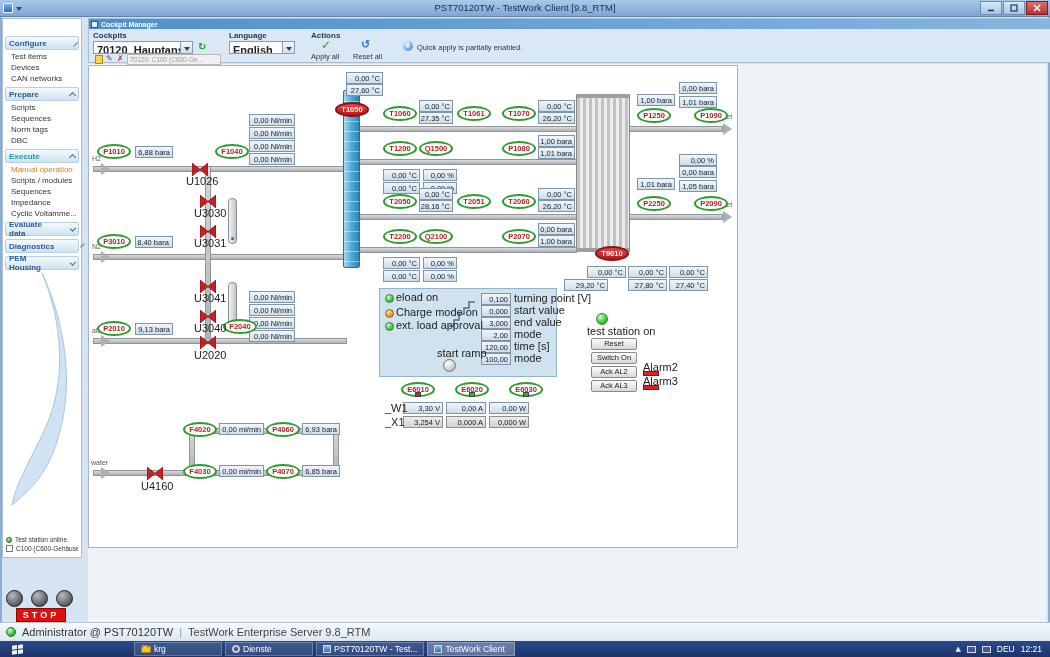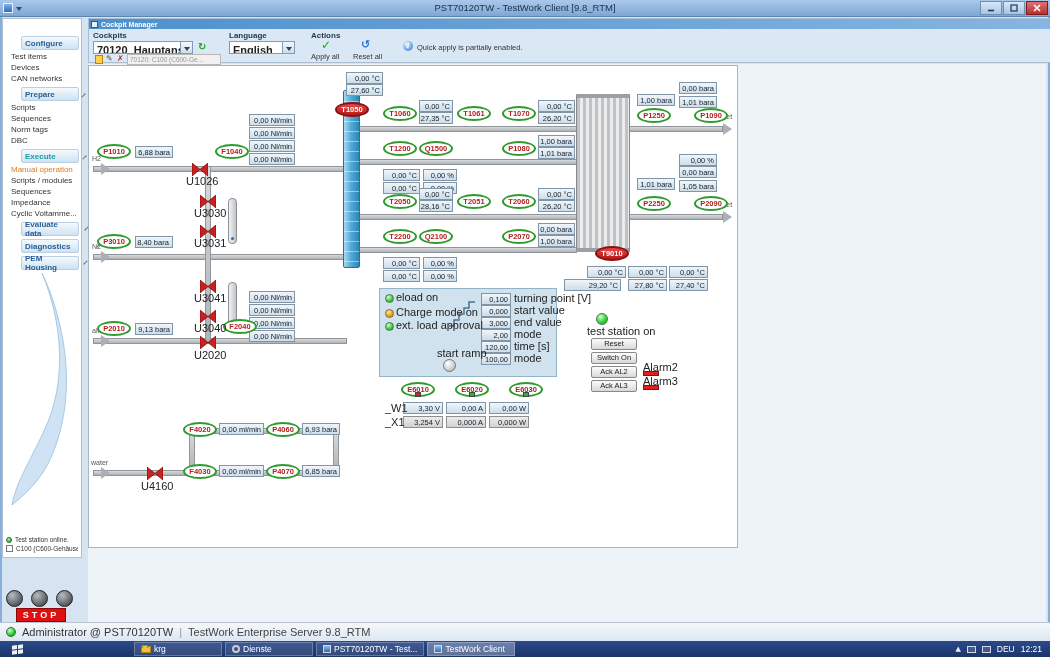--- a/index.html
+++ b/index.html
@@ -21,21 +21,21 @@
   .wbtn.close{background:linear-gradient(#e07070,#b83030);border-color:#7c1c1c;}
 
   
   .appbody{position:absolute;left:0;top:16px;width:1050px;height:606px;background:#d6e3f1;
     border-left:2px solid #89aedb;border-right:2px solid #89aedb;box-sizing:border-box;}
 
   
   .sidebar{position:absolute;left:2px;top:18px;width:80px;height:540px;background:#fff;
     border:1px solid #b0c0d2;box-sizing:border-box;display:flex;flex-direction:column;z-index:5;}
   #nav{padding-top:14px;}
-  .sec-h{height:14px;margin:3px 2px 1px 18px;background:linear-gradient(#f4fafd,#cfe2f2);
+  .sec-h{height:14px;margin:3px 2px 1px 2px;background:linear-gradient(#f4fafd,#cfe2f2);
     border:1px solid #b9cfe4;border-radius:2px;display:flex;align-items:center;
     font-size:8px;font-weight:bold;color:#2b5e93;padding:0 3px;box-sizing:border-box;cursor:default;gap:28px;}
   .sec-h.execute{color:#1f9aa8;}
   .chev{margin-left:auto;width:4px;height:4px;border-right:1px solid #4a6a8a;border-bottom:1px solid #4a6a8a;}
   .chev.up{transform:rotate(-135deg);margin-top:2px;}
   .chev.down{transform:rotate(45deg);margin-bottom:2px;}
   .side-item{font-size:8px;color:#333;padding:1px 0 1px 8px;line-height:9px;white-space:nowrap;
     overflow:hidden;cursor:default;}
   .side-item.active{color:#e07a1e;}
   .swoosh{flex:1;display:flex;justify-content:center;overflow:hidden;}
@@ -350,21 +350,21 @@
         <div class="vb" style="left: 548px; top: 28px; width: 38px;">1,00 bara</div>
         <div class="vb" style="left: 590px; top: 16px; width: 38px;">0,00 bara</div>
         <div class="vb" style="left: 590px; top: 30px; width: 38px;">1,01 bara</div>
         <div class="vb" style="left: 590px; top: 88px; width: 38px;">0,00 %</div>
         <div class="vb" style="left: 548px; top: 112px; width: 38px;">1,01 bara</div>
         <div class="vb" style="left: 590px; top: 100px; width: 38px;">0,00 bara</div>
         <div class="vb" style="left: 590px; top: 114px; width: 38px;">1,05 bara</div>
         <div class="vb" style="left: 498px; top: 200px; width: 39px;">0,00 °C</div>
         <div class="vb" style="left: 539px; top: 200px; width: 39px;">0,00 °C</div>
         <div class="vb" style="left: 580px; top: 200px; width: 39px;">0,00 °C</div>
-        <div class="vb" style="left: 475px; top: 213px; width: 57px;">29,20 °C</div>
+        <div class="vb" style="left: 475px; top: 213px; width: 44px;">29,20 °C</div>
         <div class="vb" style="left: 539px; top: 213px; width: 39px;">27,80 °C</div>
         <div class="vb" style="left: 580px; top: 213px; width: 39px;">27,40 °C</div>
         <div class="sn" style="left: 8px; top: 78px;">P1010</div>
         <div class="sn" style="left: 8px; top: 168px;">P3010</div>
         <div class="sn" style="left: 8px; top: 255px;">P2010</div>
         <div class="sn" style="left: 126px; top: 78px;">F1040</div>
         <div class="sn" style="left: 134px; top: 253px;">F2040</div>
         <div class="sn" style="left: 94px; top: 356px;">F4020</div>
         <div class="sn" style="left: 177px; top: 356px;">P4060</div>
         <div class="sn" style="left: 94px; top: 398px;">F4030</div>

